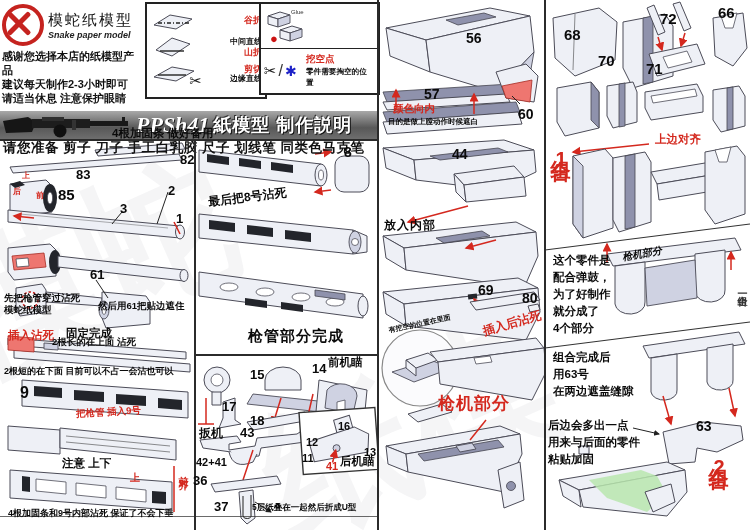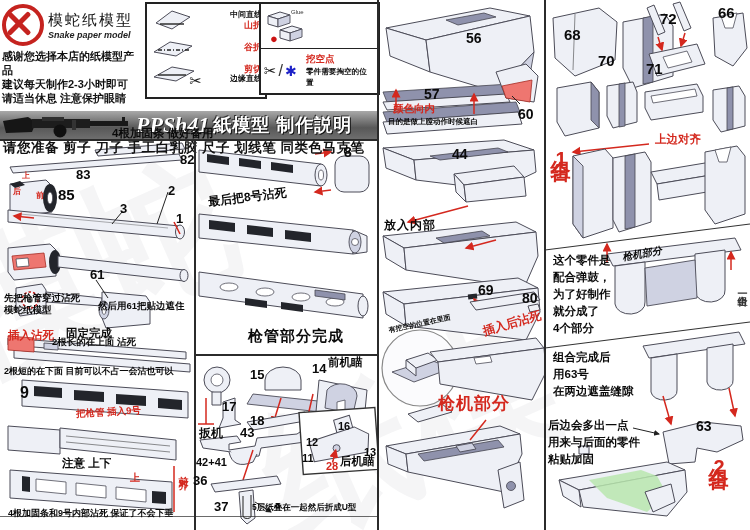--- a/index.html
+++ b/index.html
@@ -101,38 +101,38 @@
       <div>感谢您选择本店的纸模型产品</div>
       <div>建议每天制作2-3小时即可</div>
       <div>请适当休息 注意保护眼睛</div>
     </div>
   </div>
 
   <div id="fold-legend" class="legend-box">
     <div class="fold-row">
       <div class="fold-icons">
         <svg width="52" height="26">
+            <polygon class="p" points="4,18 20,8 42,12 26,22"></polygon>
+        <line x1="8" y1="16" x2="40" y2="16" stroke="#222" stroke-width="1.4" stroke-dasharray="4 2 1 2"></line>
+          </svg>
+      </div>
+      <div class="fold-labels">
+        <span class="lg-red">谷折</span>
+      </div>
+    </div>
+    <div class="fold-row">
+      <div class="fold-icons">
+        <svg width="52" height="26">
             <polygon class="p" points="6,16 22,4 40,10 22,22"></polygon>
         <line x1="10" y1="17" x2="34" y2="17" stroke="#222" stroke-width="1.4"></line>
           </svg>
       </div>
       <div class="fold-labels">
         <span class="lg-black">中间直线</span>
         <span class="lg-red">山折</span>
-      </div>
-    </div>
-    <div class="fold-row">
-      <div class="fold-icons">
-        <svg width="52" height="26">
-            <polygon class="p" points="4,18 20,8 42,12 26,22"></polygon>
-        <line x1="8" y1="16" x2="40" y2="16" stroke="#222" stroke-width="1.4" stroke-dasharray="4 2 1 2"></line>
-          </svg>
-      </div>
-      <div class="fold-labels">
-        <span class="lg-red">谷折</span>
       </div>
     </div>
     <div class="fold-row">
       <div class="fold-icons">
         <svg width="52" height="26">
             <polygon class="p" points="4,16 22,6 44,10 26,20"></polygon>
         <line x1="8" y1="14" x2="36" y2="14" stroke="#222" stroke-width="1.4"></line>
           </svg>
         <span class="scissors" style="position:absolute;right:0;bottom:-3px">✂</span>
       </div>
@@ -351,21 +351,21 @@
   <span class="note big" style="left:199px;top:428px;font-size:12px">扳机</span>
   <span class="pn" style="left:240px;top:426px">43</span>
   <span class="pn sm" style="left:196px;top:456px">42+41</span>
   <span class="pn" style="left:193px;top:474px">36</span>
   <span class="pn" style="left:214px;top:500px">37</span>
   <span class="note" style="left:252px;top:502px;font-size:8.5px">5层纸叠在一起然后折成U型</span>
   <span class="pn sm" style="left:338px;top:420px">16</span>
   <span class="pn sm" style="left:306px;top:436px">12</span>
   <span class="pn sm" style="left:364px;top:446px">13</span>
   <span class="pn sm" style="left:302px;top:452px">11</span>
-  <span class="pn sm rnote" style="left:326px;top:460px">28</span>
+  <span class="pn sm rnote" style="left:326px;top:460px">41</span>
   <span class="note big" style="left:340px;top:456px">后机瞄</span>
 
   <svg class="drawing" style="left:378px;top:0" width="167" height="530">
 
     <polygon class="p" points="8,28 112,8 152,16 48,40"></polygon>
     <polygon class="p" points="8,28 48,40 52,72 12,56"></polygon>
     <polygon class="p" points="48,40 152,16 156,52 118,92 52,72"></polygon>
     <polygon class="d" points="68,20 106,13 118,17 80,25"></polygon>
     <polygon class="s" points="118,92 156,52 150,86 124,98"></polygon>
 

